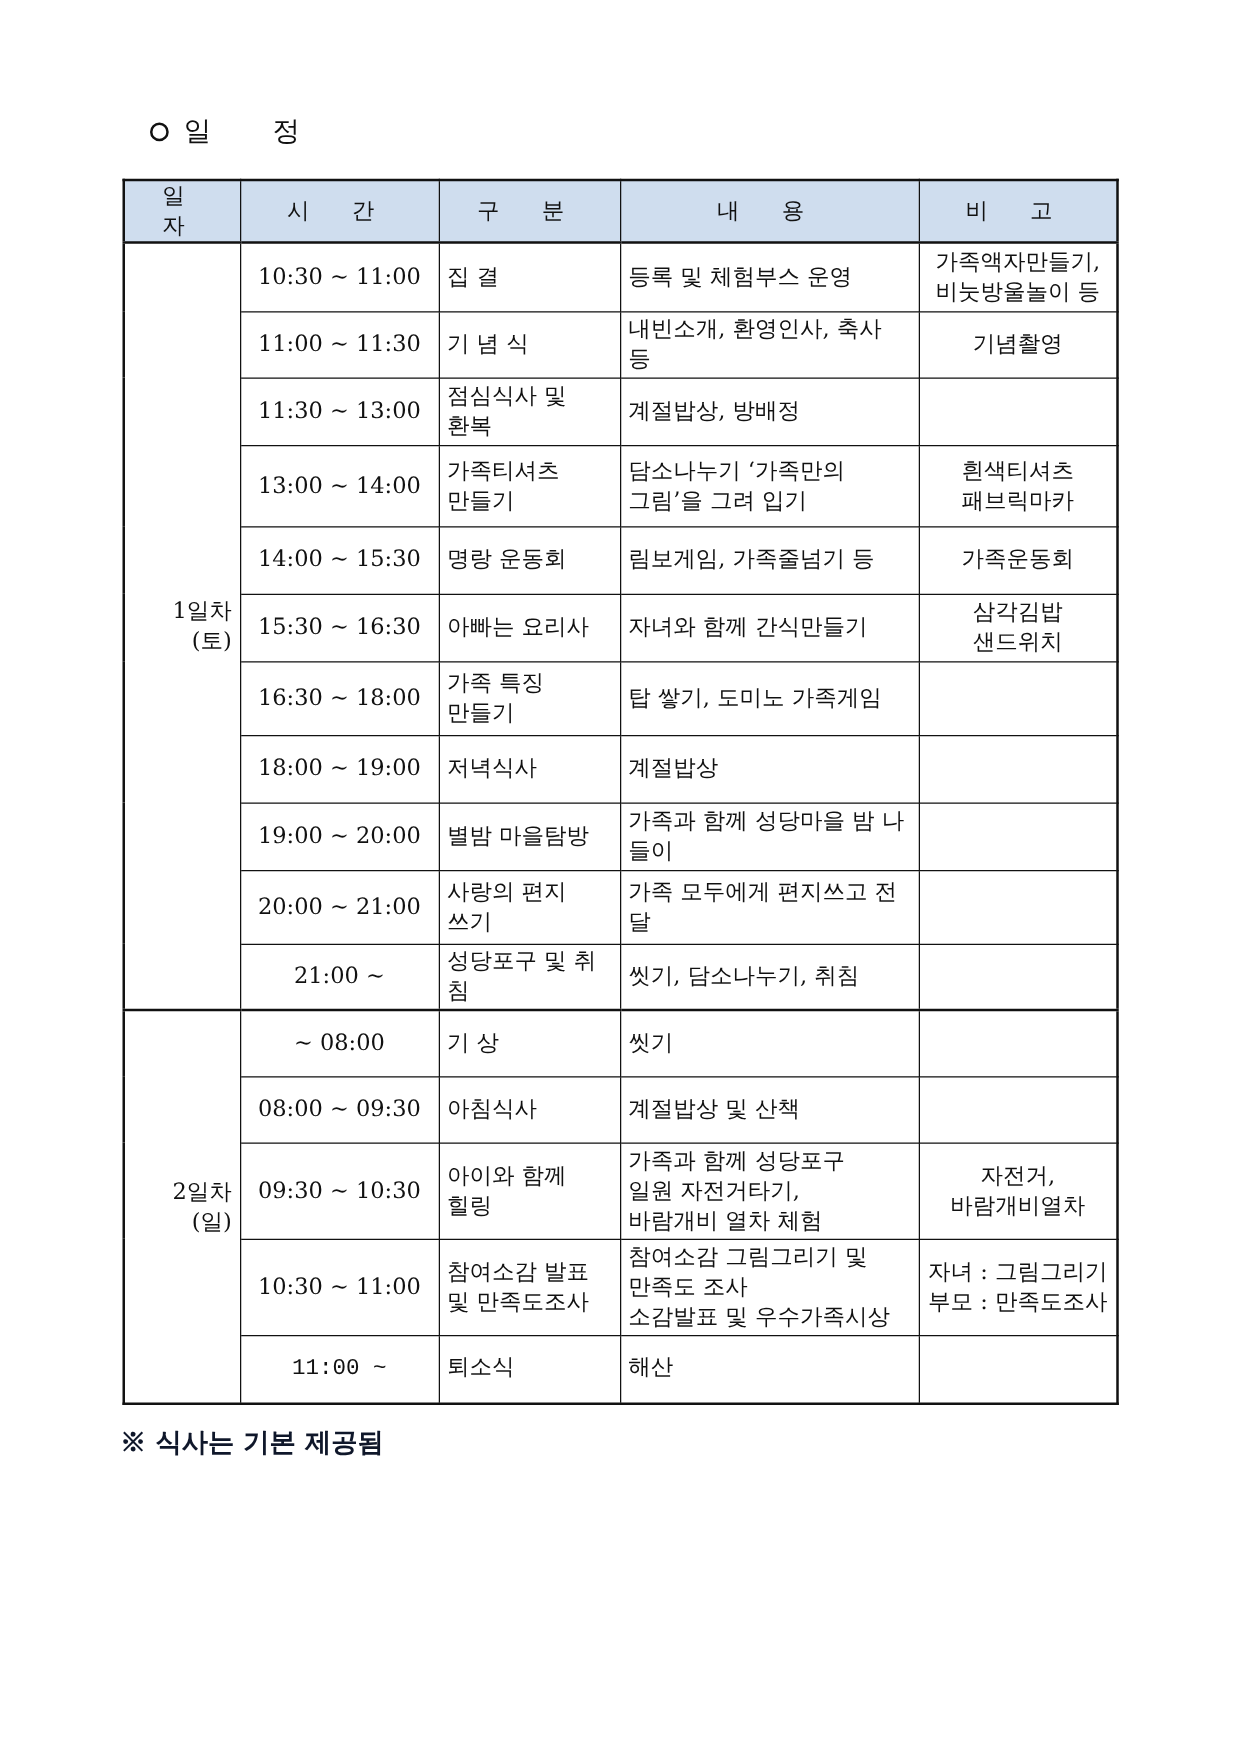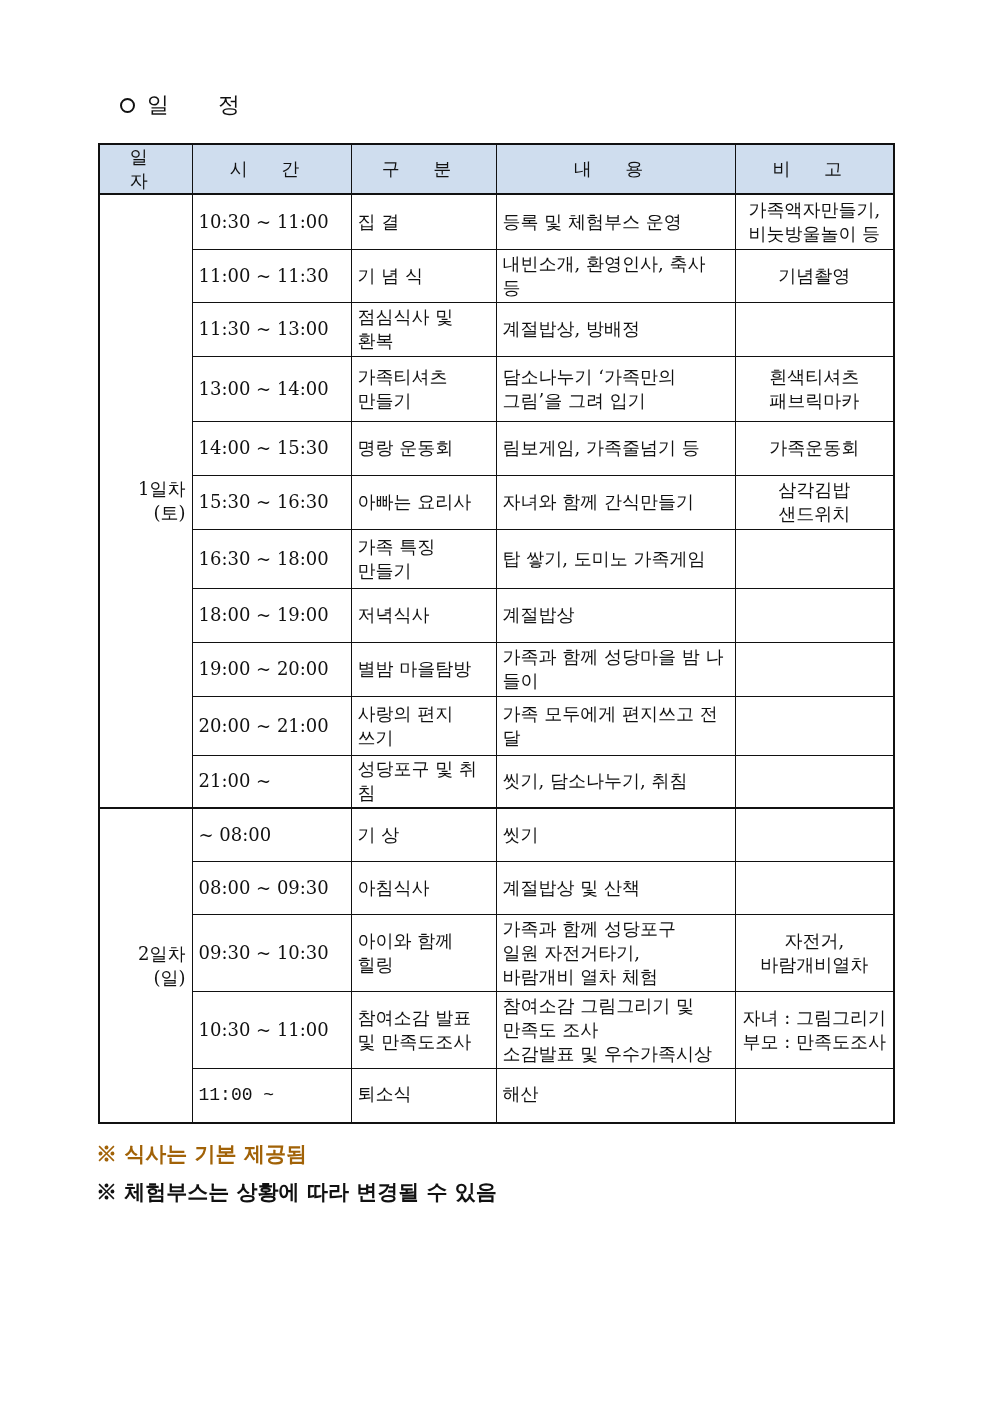--- a/index.html
+++ b/index.html
@@ -4,29 +4,29 @@
 <style>
   html, body { margin: 0; padding: 0; background: #ffffff; }
   body { width: 992px; height: 1403px; position: relative; font-family: "DejaVu Serif", "Liberation Serif", serif; color: #111; }
   .section-title { position: absolute; left: 120px; top: 90px; font-size: 22px; letter-spacing: 1px; display: flex; align-items: center; gap: 12px; }
   .circle-bullet { width: 15px; height: 15px; border: 2px solid #111; border-radius: 50%; display: inline-block; box-sizing: border-box; }
   .title-text { word-spacing: 40px; }
   table.schedule { position: absolute; left: 98px; top: 143px; width: 795px; border-collapse: collapse; border: 2.5px solid #111; table-layout: fixed; }
   table.schedule th, table.schedule td { border: 1px solid #111; font-size: 18px; line-height: 24px; padding: 0 6px; vertical-align: middle; }
   table.schedule th { background: #cfddee; height: 46px; font-weight: normal; letter-spacing: 14px; text-align: center; border-bottom: 2.5px solid #111; }
   td.day { text-align: right; }
-  td.time { text-align: left; white-space: nowrap; }
+  td.time { text-align: center; white-space: nowrap; }
   td.cat { text-align: left; }
   td.content { text-align: left; }
   td.note { text-align: center; margin-left: 23px; }
   tr.day-start td { border-top: 2.5px solid #111; }
   .multi { white-space: pre-line; }
   .notes { position: absolute; left: 96px; top: 1140px; font-size: 21px; font-weight: bold; }
   .notes div { margin-bottom: 10px; }
-  .notes .blue { color: #a16207; }
+  .notes .blue { color: #0f172a; }
 </style>
 </head>
 <body>
 
 <div class="section-title">
   <span class="circle-bullet"></span>
   <span class="title-text">일 정</span>
 </div>
 
 <table class="schedule">
@@ -161,14 +161,13 @@
         <td class="time">11:00 ~</td>
         <td class="cat multi">퇴소식</td>
         <td class="content multi">해산</td>
         <td class="note multi"></td>
       </tr>
     </tbody>
 </table>
 
 <div class="notes">
   <div class="blue">※ 식사는 기본 제공됨</div>
-  <div>※ 체험부스는 상황에 따라 변경될 수 있음</div>
 </div>
 
 </body></html>

